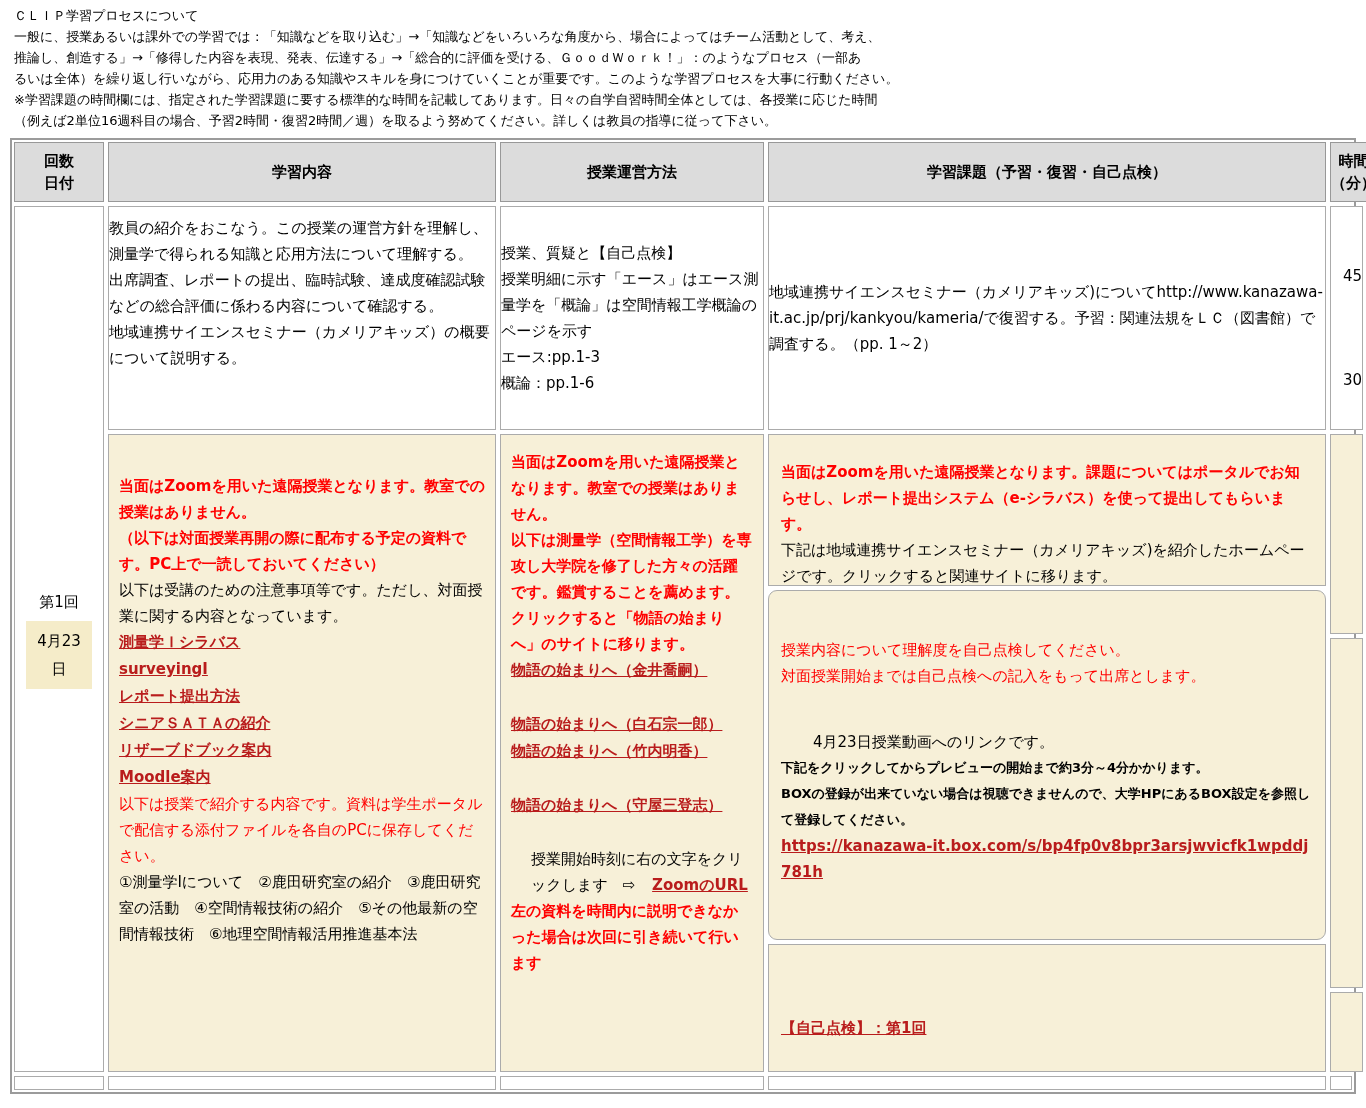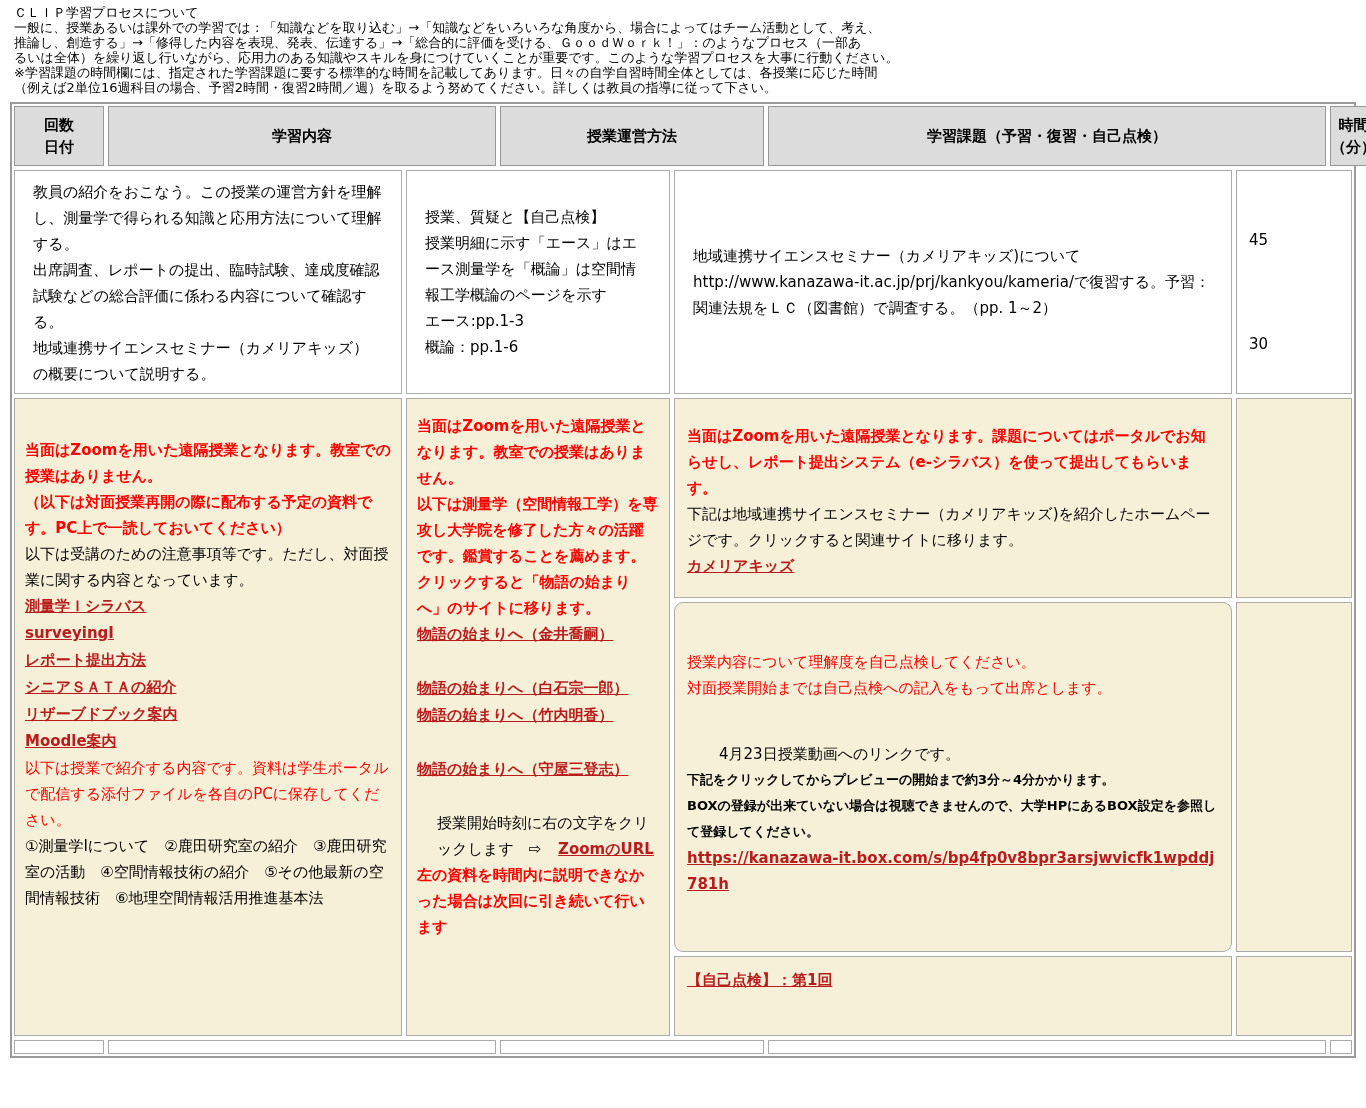--- a/index.html
+++ b/index.html
@@ -28,21 +28,21 @@
     position:absolute; right:7px; top:7px; width:18px; height:18px;
     background:linear-gradient(#f2f5f6,#cfd6da);
     border:1px solid #2b2b2b; border-radius:2px;
     font-size:13px; font-weight:bold; line-height:14px; color:#111;
     cursor:pointer; text-align:center; padding:0;
   }
 
   
   .intro {
     margin:5px 14px 0 14px;
-    font-size:13px; line-height:15px; white-space:pre-line; color:#000;
+    font-size:13px; line-height:21px; white-space:pre-line; color:#000;
   }
 
   
   .tbl {
     margin:7px 10px 0 10px;
     border:2px solid #9b9b9b; background:#fff; padding:2px;
   }
   .trow { display:flex; gap:4px; }
   .c1 { width:90px; flex:none; }
   .c2 { width:388px; flex:none; }
@@ -52,36 +52,36 @@
   .hcell {
     background:#dcdcdc; border:1px solid #989898; height:60px;
     display:flex; align-items:center; justify-content:center;
     font-size:15px; font-weight:bold; text-align:center; white-space:pre-line;
     line-height:22px;
   }
   .tbody { margin-top:4px; height:866px; }
   .col { display:flex; flex-direction:column; gap:4px; height:866px; }
   .box {
     border:1px solid #ababab; background:#fff;
-    font-size:15px; line-height:26px; padding:8px 18px;
+    font-size:15px; line-height:26px; padding:8px 0;
     overflow:hidden;
   }
   .beige { background:#f7f0d8; }
   .ml { white-space:pre-line; }
 
   
   .box-session { height:866px; display:flex; flex-direction:column; align-items:center; justify-content:center; text-align:center; }
   .date-patch { background:#f5ecc9; margin-top:6px; padding:6px 8px; width:66px; text-align:center; line-height:28px; }
   .box-plan { height:224px; }
   .vcenter { display:flex; flex-direction:column; justify-content:center; }
   .box-c2-remote { flex:1; padding:38px 10px 10px 10px; }
   .box-c3-remote { flex:1; padding:14px 10px 10px 10px; }
-  .box-c4-r1 { height:200px; padding:24px 12px 10px 12px; }
+  .box-c4-r1 { height:152px; padding:24px 12px 10px 12px; }
   .box-c4-r2 { height:350px; padding:46px 12px 10px 12px;border-radius:9px; }
-  .box-c4-r3 { flex:1; display:flex; align-items:flex-start; padding:10px 12px 14px 12px; }
+  .box-c4-r3 { flex:1; display:flex; align-items:flex-end; padding:10px 12px 30px 12px; }
   .box-minutes { height:224px; padding:56px 0 0 12px; }
   .minute2 { margin-top:78px; }
   .box-empty-200 { height:200px; }
   .box-empty-350 { height:350px; }
   .box-empty-fill { flex:1; }
 
   .red-b { color:#f00; font-weight:bold; }
   .red { color:#f00; }
   .red-b-sm { color:#000000; font-weight:bold; font-size:13px; }
   a.lnk { color:#b91c1c; text-decoration:underline; font-weight:bold; cursor:pointer; }
@@ -113,20 +113,26 @@
 日付</div>
       <div class="hcell c2">学習内容</div>
       <div class="hcell c3">授業運営方法</div>
       <div class="hcell c4">学習課題（予習・復習・自己点検）</div>
       <div class="hcell c5">時間
 （分）</div>
     </div>
 
     <div class="trow tbody">
 
+      <div class="col c1">
+        <div class="box box-session">
+          <div>第1回</div>
+          <div class="date-patch">4月23日</div>
+        </div>
+      </div>
 
       <div class="col c2">
         <div class="box box-plan">
           <div class="ml">教員の紹介をおこなう。この授業の運営方針を理解し、測量学で得られる知識と応用方法について理解する。
 出席調査、レポートの提出、臨時試験、達成度確認試験などの総合評価に係わる内容について確認する。
 地域連携サイエンスセミナー（カメリアキッズ）の概要について説明する。</div>
         </div>
         <div class="box beige box-c2-remote">
           <div class="red-b ml">当面はZoomを用いた遠隔授業となります。教室での授業はありません。
 （以下は対面授業再開の際に配布する予定の資料です。PC上で一読しておいてください）</div>

